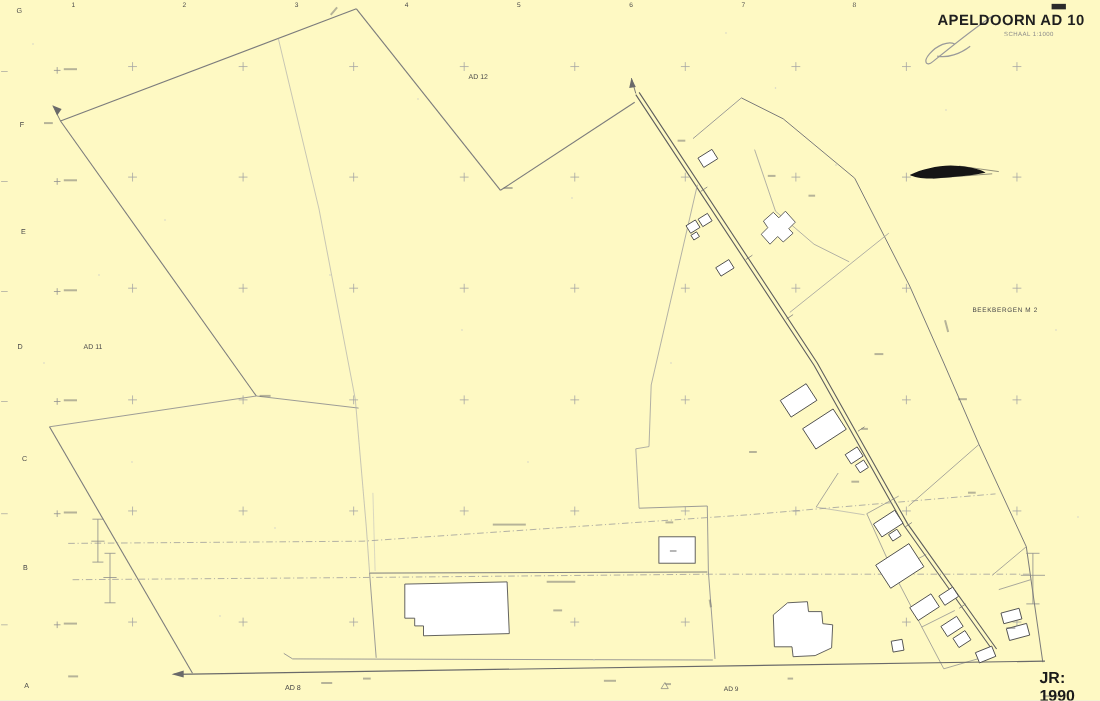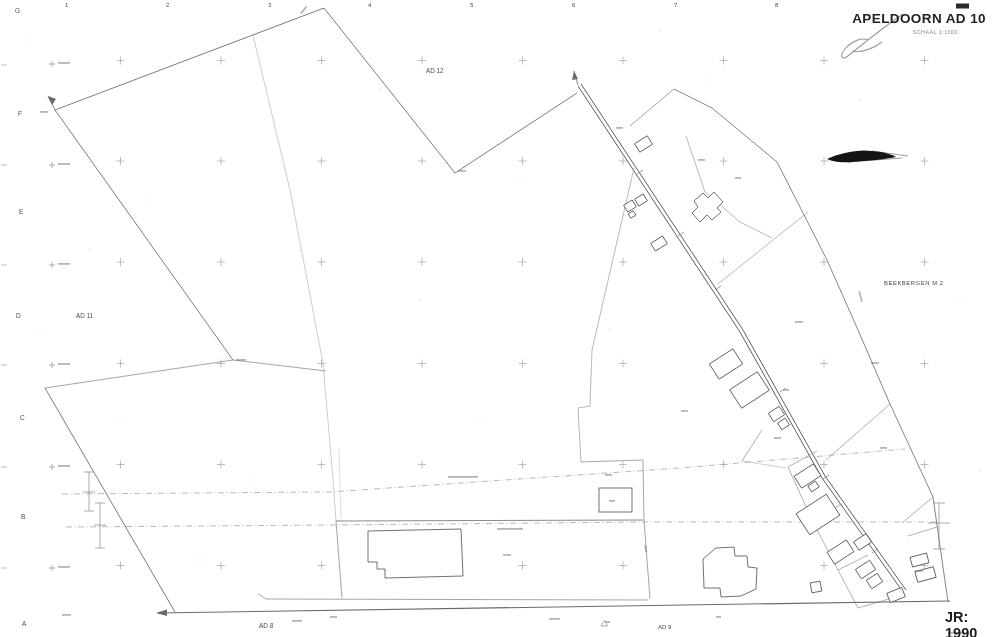--- a/index.html
+++ b/index.html
@@ -1,16 +1,16 @@
 <!DOCTYPE html>
 <html><head>
 <meta charset="utf-8">
 <style>
   html,body{margin:0;padding:0;background:#e8e8e4;}
-  .page{position:relative;width:1000px;height:637px;background:#ffffff;overflow:hidden;
+  .page{position:relative;width:1000px;height:637px;background:#fef9c3;overflow:hidden;
         font-family:"Liberation Sans",sans-serif;}
   svg{position:absolute;left:0;top:0;}
   .lbl{position:absolute;color:#4a4a4a;white-space:nowrap;line-height:1;
        font-family:"Liberation Sans",sans-serif;}
   .title{position:absolute;right:14px;top:11px;font-size:13.5px;letter-spacing:.4px;
          color:#1f1f1f;font-weight:600;}
   .scale{position:absolute;right:42px;top:29px;font-size:5.5px;color:#8a8a8a;letter-spacing:.4px;}
   .year{position:absolute;left:945px;top:609px;font-size:14.5px;color:#1b1b1b;font-weight:600;}
 </style>
 </head>

